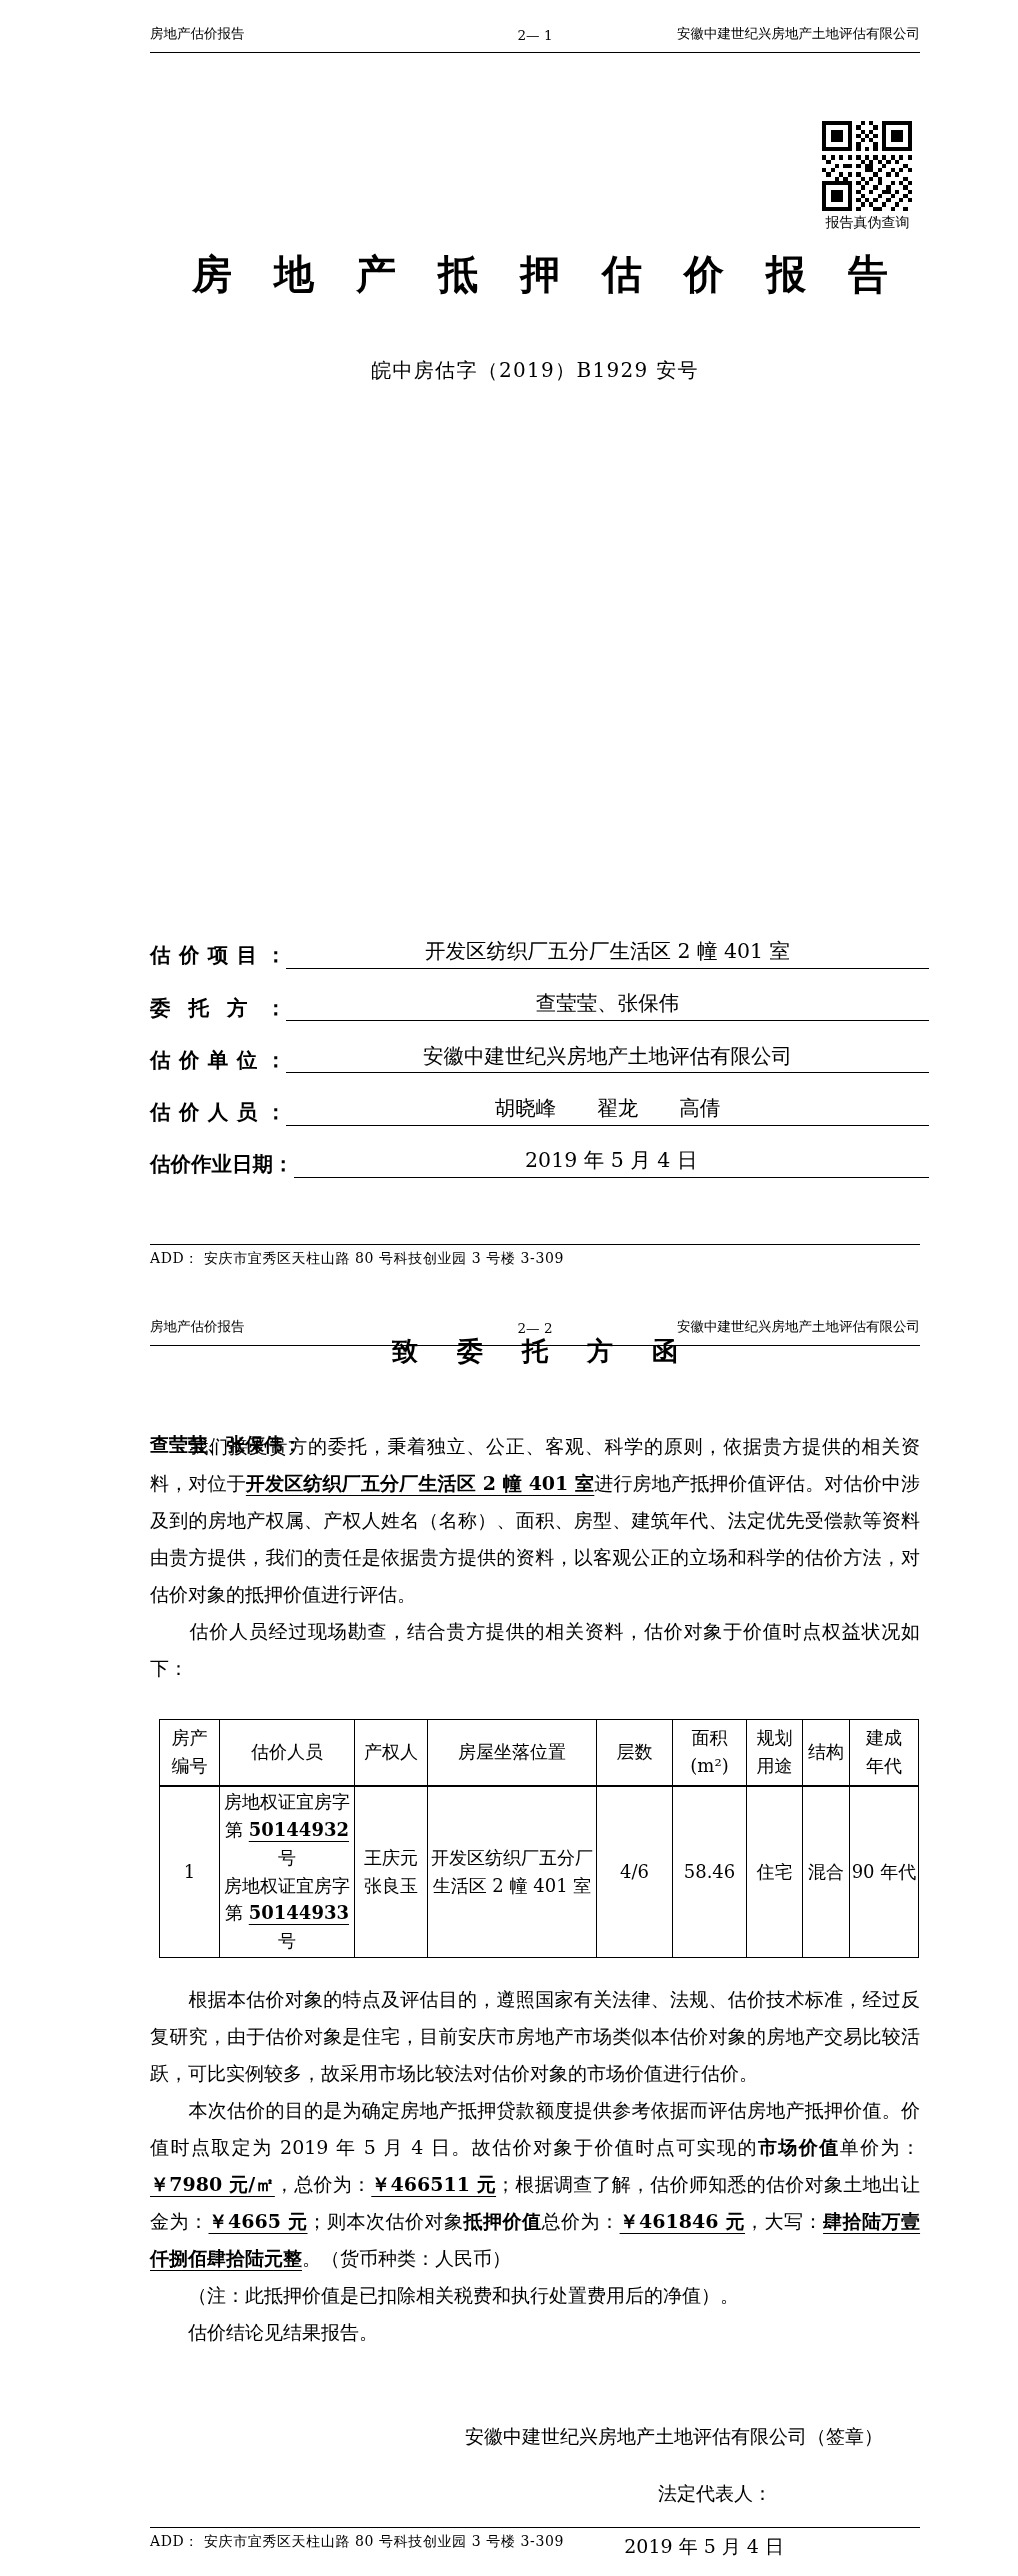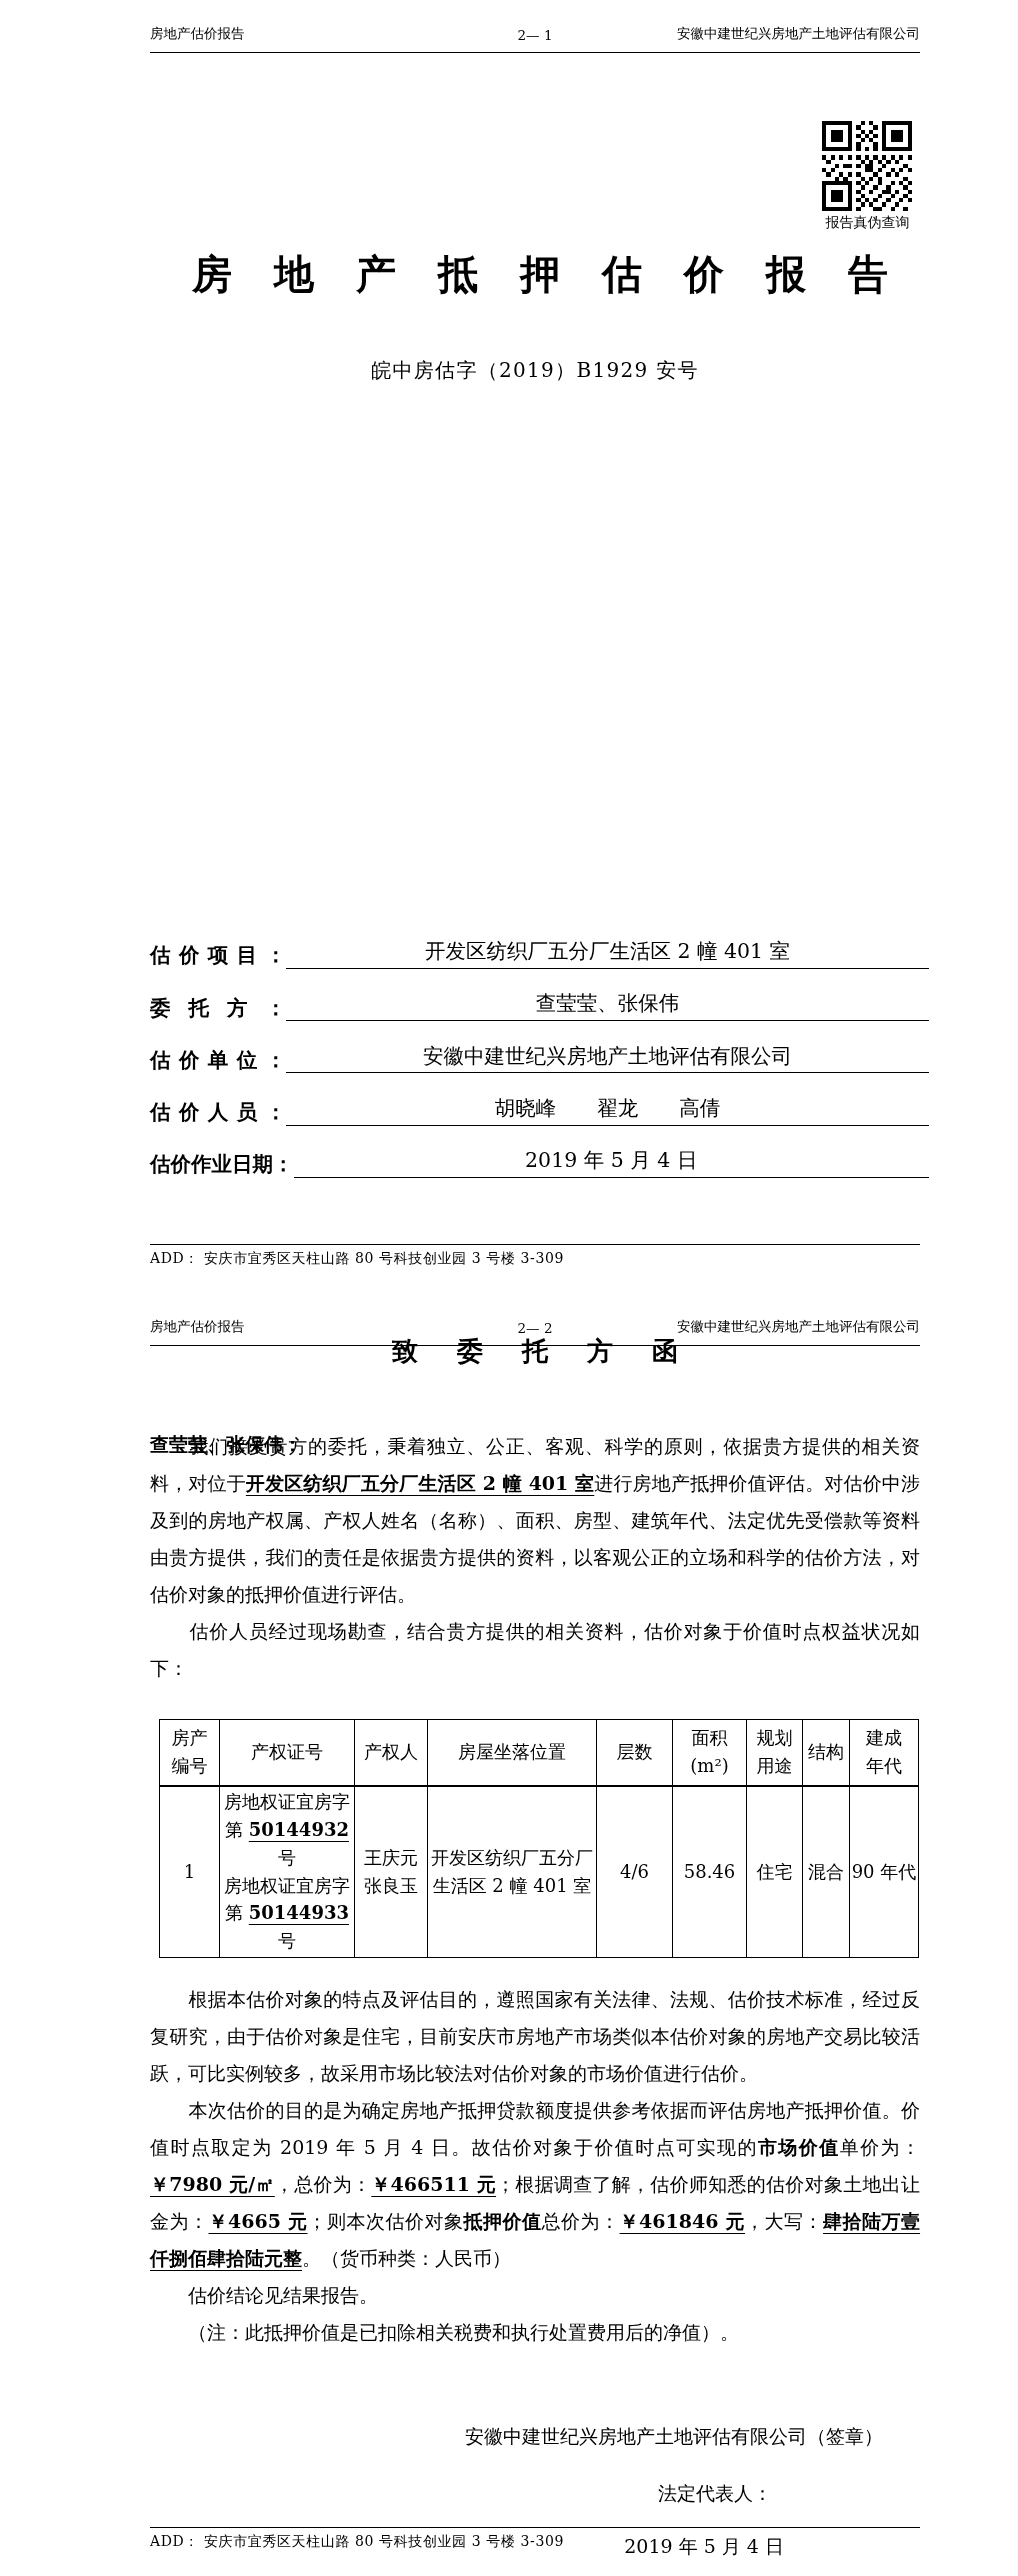--- a/index.html
+++ b/index.html
@@ -222,21 +222,21 @@
       <col style="width:76px">
         <col style="width:74px">
         <col style="width:56px">
         <col style="width:47px">
         <col style="width:69px">
     </colgroup>
     <thead>
       <tr>
         <th>房产
 编号</th>
-        <th>产权证号</th>
+        <th>估价人员</th>
         <th>产权人</th>
         <th>房屋坐落位置</th>
         <th>层数</th>
         <th>面积
 (m²)</th>
         <th>规划
 用途</th>
         <th>结构</th>
         <th>建成
 年代</th>
@@ -257,22 +257,22 @@
         <td><span>58.46</span></td>
         <td><span>住宅</span></td>
         <td><span>混合</span></td>
         <td><span>90 年代</span></td>
       </tr>
     </tbody>
   </table>
 
   <p class="para"><span>　　根据本估价对象的特点及评估目的，遵照国家有关法律、法规、估价技术标准，经过反复研究，由于估价对象是住宅，目前安庆市房地产市场类似本估价对象的房地产交易比较活跃，可比实例较多，故采用市场比较法对估价对象的市场价值进行估价。</span></p>
   <p class="para"><span>　　本次估价的目的是为确定房地产抵押贷款额度提供参考依据而评估房地产抵押价值。价值时点取定为 2019 年 5 月 4 日。故估价对象于价值时点可实现的</span><span style="font-weight: bold;">市场价值</span><span>单价为：</span><span class="u" style="font-weight: bold;">￥7980 元/㎡</span><span>，总价为：</span><span class="u" style="font-weight: bold;">￥466511 元</span><span>；根据调查了解，估价师知悉的估价对象土地出让金为：</span><span class="u" style="font-weight: bold;">￥4665 元</span><span>；则本次估价对象</span><span style="font-weight: bold;">抵押价值</span><span>总价为：</span><span class="u" style="font-weight: bold;">￥461846 元</span><span>，大写：</span><span class="u" style="font-weight: bold;">肆拾陆万壹仟捌佰肆拾陆元整</span><span>。（货币种类：人民币）</span></p>
+  <p class="para"><span>　　（注：此抵押价值是已扣除相关税费和执行处置费用后的净值）。</span></p>
   <p class="para"><span>　　估价结论见结果报告。</span></p>
-  <p class="para"><span>　　（注：此抵押价值是已扣除相关税费和执行处置费用后的净值）。</span></p>
 
   <div class="closing">
     <div class="sign-company">安徽中建世纪兴房地产土地评估有限公司（签章）</div>
     <div class="legal-rep">法定代表人：</div>
     <div class="sign-date">2019 年 5 月 4 日</div>
   </div>
 </div>
 
 <div class="abs content run-footer" style="top:2527px;">
   <span>ADD：  安庆市宜秀区天柱山路 80 号科技创业园 3 号楼 3-309</span>

